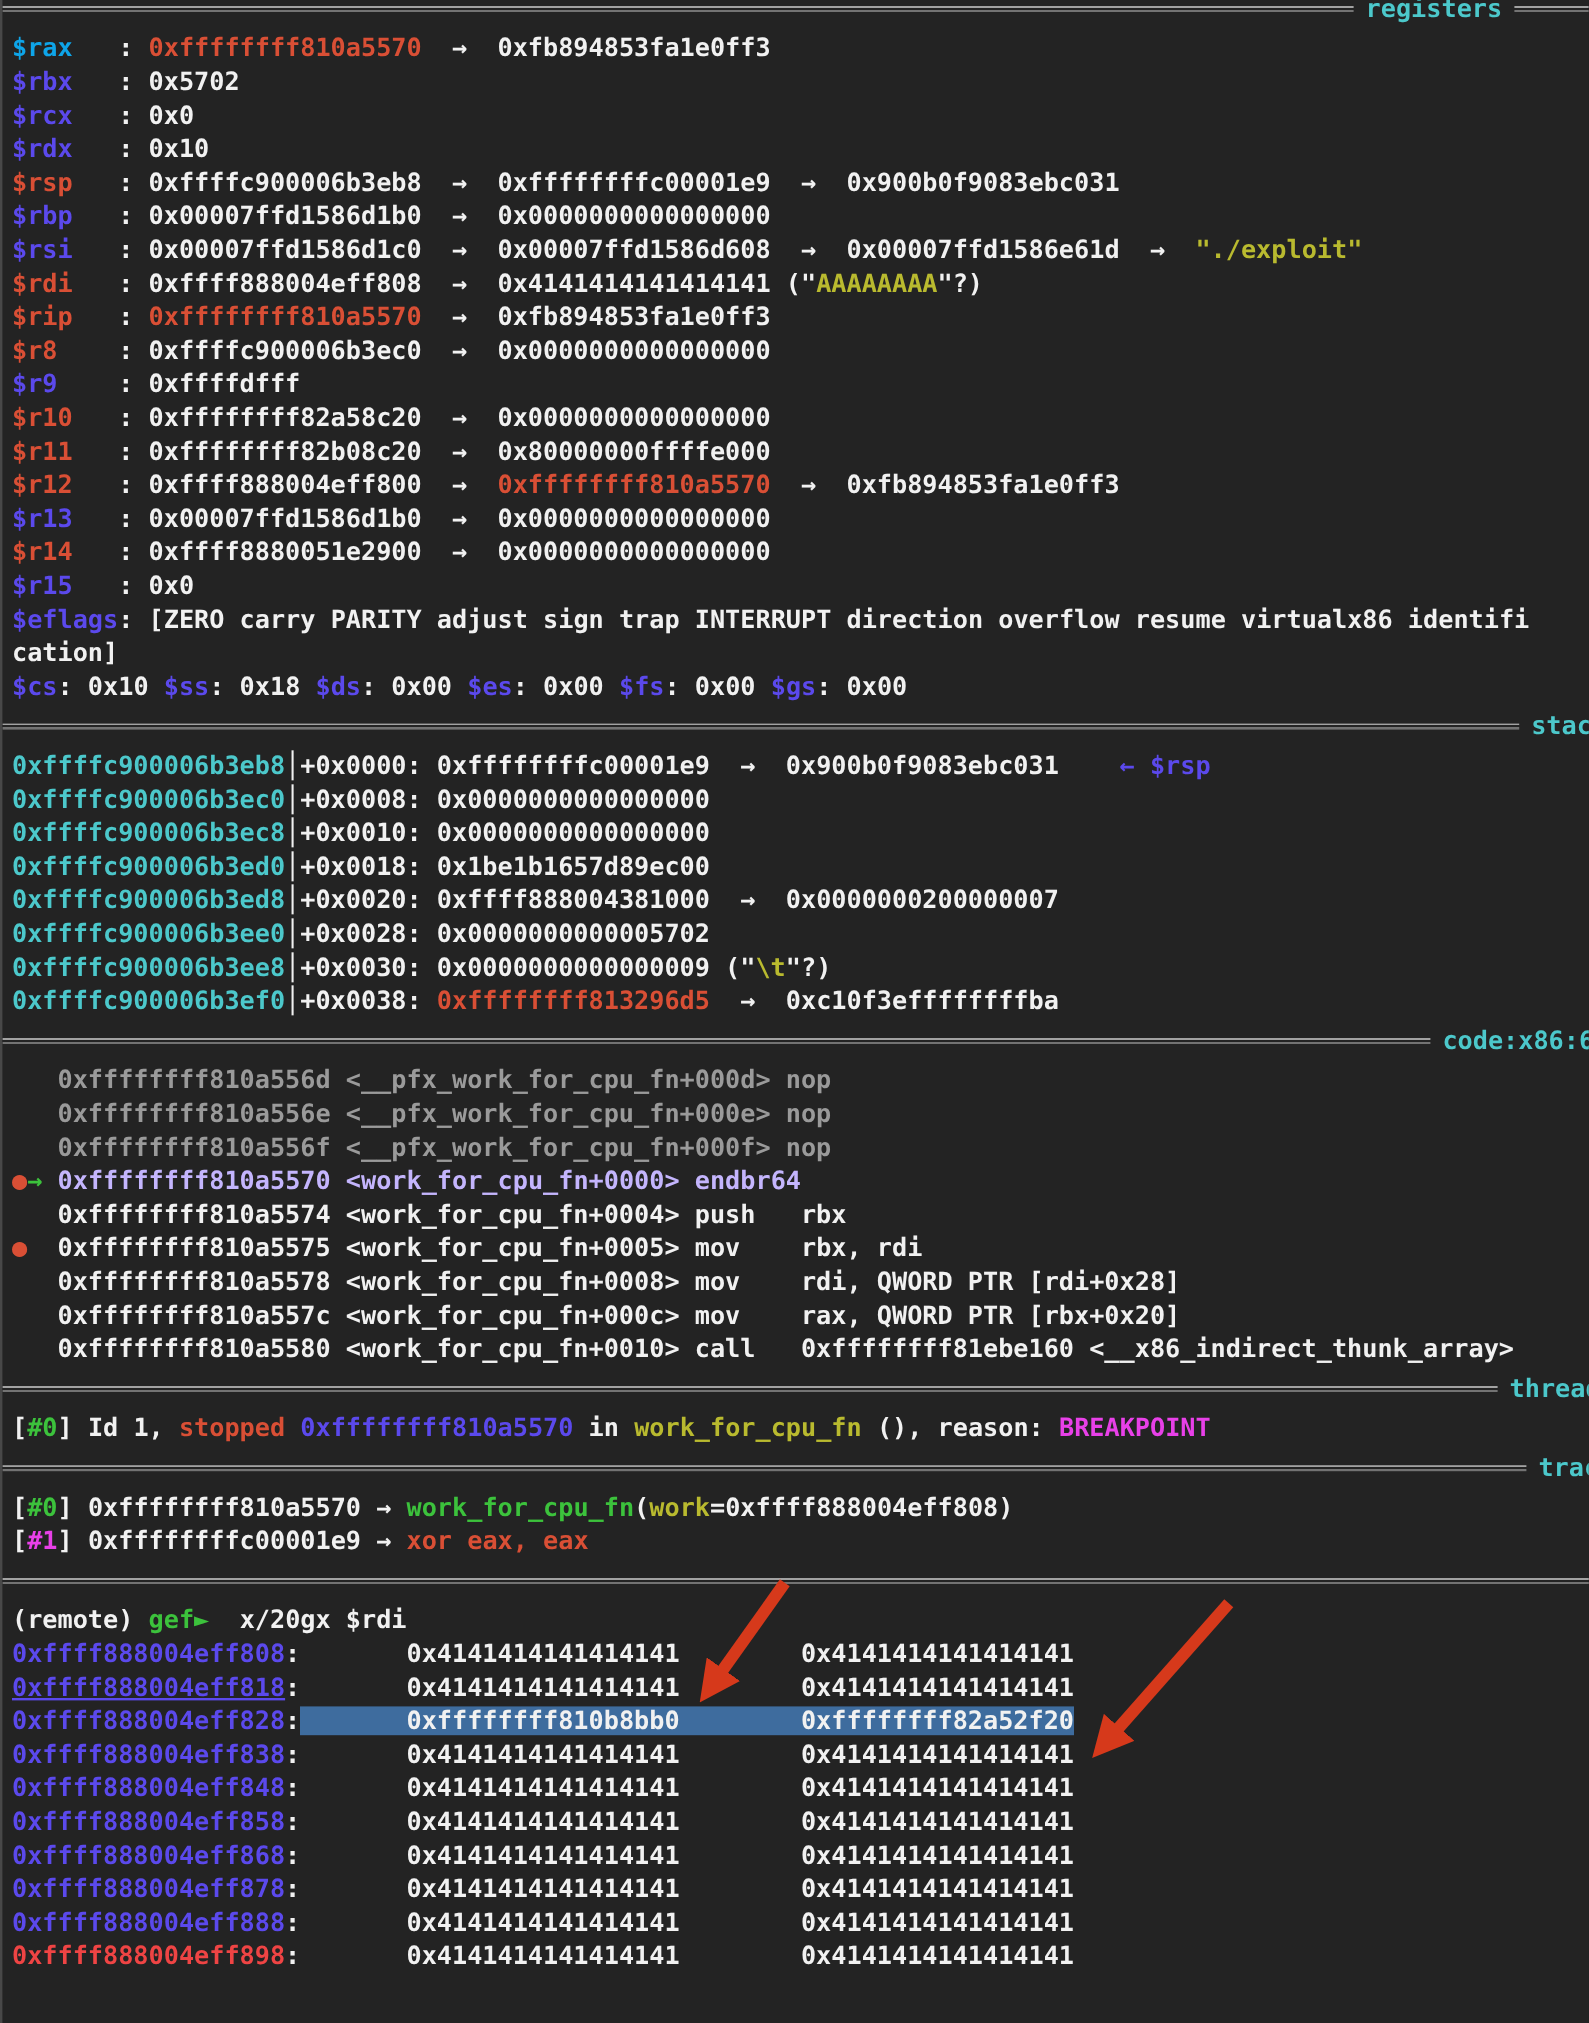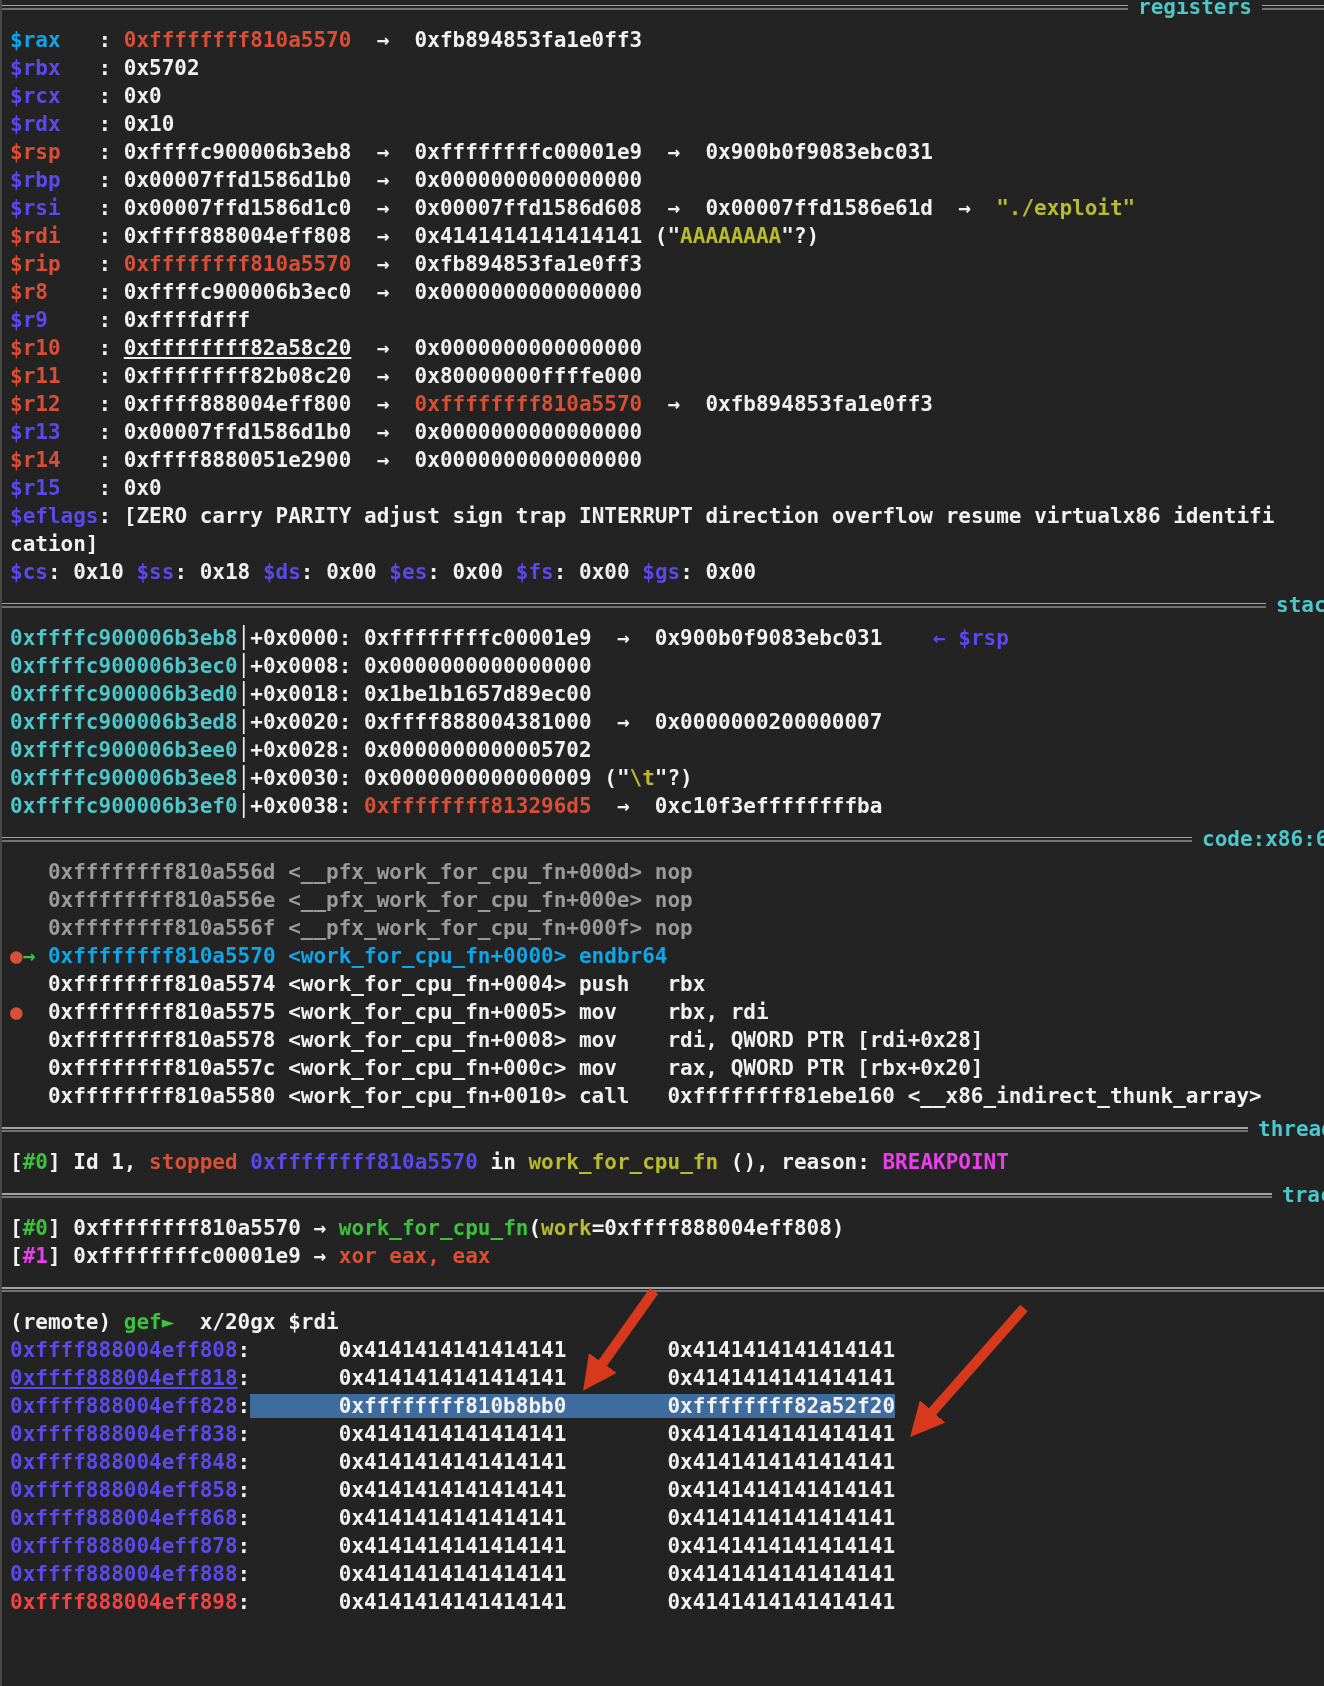--- a/index.html
+++ b/index.html
@@ -36,52 +36,53 @@
         <div class="line"><span style="color: rgb(91, 73, 236);">$rbx</span><span style="color: rgb(241, 241, 241);">   : </span><span style="color: rgb(241, 241, 241);">0x5702</span></div>
         <div class="line"><span style="color: rgb(91, 73, 236);">$rcx</span><span style="color: rgb(241, 241, 241);">   : </span><span style="color: rgb(241, 241, 241);">0x0</span></div>
         <div class="line"><span style="color: rgb(91, 73, 236);">$rdx</span><span style="color: rgb(241, 241, 241);">   : </span><span style="color: rgb(241, 241, 241);">0x10</span></div>
         <div class="line"><span style="color: rgb(217, 79, 53);">$rsp</span><span style="color: rgb(241, 241, 241);">   : </span><span style="color: rgb(241, 241, 241);">0xffffc900006b3eb8</span><span style="color: rgb(241, 241, 241);">  →  </span><span style="color: rgb(241, 241, 241);">0xffffffffc00001e9</span><span style="color: rgb(241, 241, 241);">  →  </span><span style="color: rgb(241, 241, 241);">0x900b0f9083ebc031</span></div>
         <div class="line"><span style="color: rgb(91, 73, 236);">$rbp</span><span style="color: rgb(241, 241, 241);">   : </span><span style="color: rgb(241, 241, 241);">0x00007ffd1586d1b0</span><span style="color: rgb(241, 241, 241);">  →  </span><span style="color: rgb(241, 241, 241);">0x0000000000000000</span></div>
         <div class="line"><span style="color: rgb(91, 73, 236);">$rsi</span><span style="color: rgb(241, 241, 241);">   : </span><span style="color: rgb(241, 241, 241);">0x00007ffd1586d1c0</span><span style="color: rgb(241, 241, 241);">  →  </span><span style="color: rgb(241, 241, 241);">0x00007ffd1586d608</span><span style="color: rgb(241, 241, 241);">  →  </span><span style="color: rgb(241, 241, 241);">0x00007ffd1586e61d</span><span style="color: rgb(241, 241, 241);">  →  </span><span style="color: rgb(185, 186, 47);">"./exploit"</span></div>
         <div class="line"><span style="color: rgb(217, 79, 53);">$rdi</span><span style="color: rgb(241, 241, 241);">   : </span><span style="color: rgb(241, 241, 241);">0xffff888004eff808</span><span style="color: rgb(241, 241, 241);">  →  </span><span style="color: rgb(241, 241, 241);">0x4141414141414141</span><span style="color: rgb(241, 241, 241);"> ("</span><span style="color: rgb(185, 186, 47);">AAAAAAAA</span><span style="color: rgb(241, 241, 241);">"?)</span></div>
         <div class="line"><span style="color: rgb(217, 79, 53);">$rip</span><span style="color: rgb(241, 241, 241);">   : </span><span style="color: rgb(217, 79, 53);">0xffffffff810a5570</span><span style="color: rgb(241, 241, 241);">  →  </span><span style="color: rgb(241, 241, 241);">0xfb894853fa1e0ff3</span></div>
         <div class="line"><span style="color: rgb(217, 79, 53);">$r8</span><span style="color: rgb(241, 241, 241);">    : </span><span style="color: rgb(241, 241, 241);">0xffffc900006b3ec0</span><span style="color: rgb(241, 241, 241);">  →  </span><span style="color: rgb(241, 241, 241);">0x0000000000000000</span></div>
         <div class="line"><span style="color: rgb(91, 73, 236);">$r9</span><span style="color: rgb(241, 241, 241);">    : </span><span style="color: rgb(241, 241, 241);">0xffffdfff</span></div>
-        <div class="line"><span style="color: rgb(217, 79, 53);">$r10</span><span style="color: rgb(241, 241, 241);">   : </span><span style="color: rgb(241, 241, 241); text-decoration: underline;">0xffffffff82a58c20</span><span style="color: rgb(241, 241, 241);">  →  </span><span style="color: rgb(241, 241, 241);">0x0000000000000000</span></div>
+        <div class="line"><span style="color: rgb(217, 79, 53);">$r10</span><span style="color: rgb(241, 241, 241);">   : </span><span style="color: rgb(241, 241, 241);">0xffffffff82a58c20</span><span style="color: rgb(241, 241, 241);">  →  </span><span style="color: rgb(241, 241, 241);">0x0000000000000000</span></div>
         <div class="line"><span style="color: rgb(217, 79, 53);">$r11</span><span style="color: rgb(241, 241, 241);">   : </span><span style="color: rgb(241, 241, 241);">0xffffffff82b08c20</span><span style="color: rgb(241, 241, 241);">  →  </span><span style="color: rgb(241, 241, 241);">0x80000000ffffe000</span></div>
         <div class="line"><span style="color: rgb(217, 79, 53);">$r12</span><span style="color: rgb(241, 241, 241);">   : </span><span style="color: rgb(241, 241, 241);">0xffff888004eff800</span><span style="color: rgb(241, 241, 241);">  →  </span><span style="color: rgb(217, 79, 53);">0xffffffff810a5570</span><span style="color: rgb(241, 241, 241);">  →  </span><span style="color: rgb(241, 241, 241);">0xfb894853fa1e0ff3</span></div>
         <div class="line"><span style="color: rgb(91, 73, 236);">$r13</span><span style="color: rgb(241, 241, 241);">   : </span><span style="color: rgb(241, 241, 241);">0x00007ffd1586d1b0</span><span style="color: rgb(241, 241, 241);">  →  </span><span style="color: rgb(241, 241, 241);">0x0000000000000000</span></div>
         <div class="line"><span style="color: rgb(217, 79, 53);">$r14</span><span style="color: rgb(241, 241, 241);">   : </span><span style="color: rgb(241, 241, 241);">0xffff8880051e2900</span><span style="color: rgb(241, 241, 241);">  →  </span><span style="color: rgb(241, 241, 241);">0x0000000000000000</span></div>
         <div class="line"><span style="color: rgb(91, 73, 236);">$r15</span><span style="color: rgb(241, 241, 241);">   : </span><span style="color: rgb(241, 241, 241);">0x0</span></div>
         <div class="line"><span style="color: rgb(91, 73, 236);">$eflags</span><span style="color: rgb(241, 241, 241);">: [</span><span style="color: rgb(241, 241, 241);">ZERO</span><span style="color: rgb(241, 241, 241);"> carry </span><span style="color: rgb(241, 241, 241);">PARITY</span><span style="color: rgb(241, 241, 241);"> adjust sign trap </span><span style="color: rgb(241, 241, 241);">INTERRUPT</span><span style="color: rgb(241, 241, 241);"> direction overflow resume virtualx86 identifi</span></div>
         <div class="line"><span style="color: rgb(241, 241, 241);">cation]</span></div>
         <div class="line"><span style="color: rgb(91, 73, 236);">$cs</span><span style="color: rgb(241, 241, 241);">: 0x10 </span><span style="color: rgb(91, 73, 236);">$ss</span><span style="color: rgb(241, 241, 241);">: 0x18 </span><span style="color: rgb(91, 73, 236);">$ds</span><span style="color: rgb(241, 241, 241);">: 0x00 </span><span style="color: rgb(91, 73, 236);">$es</span><span style="color: rgb(241, 241, 241);">: 0x00 </span><span style="color: rgb(91, 73, 236);">$fs</span><span style="color: rgb(241, 241, 241);">: 0x00 </span><span style="color: rgb(91, 73, 236);">$gs</span><span style="color: rgb(241, 241, 241);">: 0x00</span></div>
       </div>
       <div class="divider">
         <div class="dl" style="width: 1264px;"></div>
         <span class="dlabel" style="color: rgb(76, 200, 203);">stack</span>
       </div>
       <div>
         <div class="line"><span style="color: rgb(76, 200, 203);">0xffffc900006b3eb8</span><span style="color: rgb(241, 241, 241);">│</span><span style="color: rgb(241, 241, 241);">+0x0000: </span><span style="color: rgb(241, 241, 241);">0xffffffffc00001e9</span><span style="color: rgb(241, 241, 241);">  →  </span><span style="color: rgb(241, 241, 241);">0x900b0f9083ebc031</span><span style="color: rgb(241, 241, 241);">    </span><span style="color: rgb(91, 73, 236);">← $rsp</span></div>
         <div class="line"><span style="color: rgb(76, 200, 203);">0xffffc900006b3ec0</span><span style="color: rgb(241, 241, 241);">│</span><span style="color: rgb(241, 241, 241);">+0x0008: 0x0000000000000000</span></div>
+        <div class="line"><span style="color: rgb(76, 200, 203);">0xffffc900006b3ec8</span><span style="color: rgb(241, 241, 241);">│</span><span style="color: rgb(241, 241, 241);">+0x0010: 0x0000000000000000</span></div>
         <div class="line"><span style="color: rgb(76, 200, 203);">0xffffc900006b3ed0</span><span style="color: rgb(241, 241, 241);">│</span><span style="color: rgb(241, 241, 241);">+0x0018: 0x1be1b1657d89ec00</span></div>
         <div class="line"><span style="color: rgb(76, 200, 203);">0xffffc900006b3ed8</span><span style="color: rgb(241, 241, 241);">│</span><span style="color: rgb(241, 241, 241);">+0x0020: 0xffff888004381000</span><span style="color: rgb(241, 241, 241);">  →  </span><span style="color: rgb(241, 241, 241);">0x0000000200000007</span></div>
         <div class="line"><span style="color: rgb(76, 200, 203);">0xffffc900006b3ee0</span><span style="color: rgb(241, 241, 241);">│</span><span style="color: rgb(241, 241, 241);">+0x0028: 0x0000000000005702</span></div>
         <div class="line"><span style="color: rgb(76, 200, 203);">0xffffc900006b3ee8</span><span style="color: rgb(241, 241, 241);">│</span><span style="color: rgb(241, 241, 241);">+0x0030: 0x0000000000000009 ("</span><span style="color: rgb(185, 186, 47);">\t</span><span style="color: rgb(241, 241, 241);">"?)</span></div>
         <div class="line"><span style="color: rgb(76, 200, 203);">0xffffc900006b3ef0</span><span style="color: rgb(241, 241, 241);">│</span><span style="color: rgb(241, 241, 241);">+0x0038: </span><span style="color: rgb(217, 79, 53);">0xffffffff813296d5</span><span style="color: rgb(241, 241, 241);">  →  </span><span style="color: rgb(241, 241, 241);">0xc10f3effffffffba</span></div>
       </div>
       <div class="divider">
         <div class="dl" style="width: 1190px;"></div>
         <span class="dlabel" style="color: rgb(76, 200, 203);">code:x86:64</span>
       </div>
       <div>
         <div class="line"><span style="color: rgb(154, 154, 154);">   0xffffffff810a556d &lt;__pfx_work_for_cpu_fn+000d&gt; nop</span></div>
         <div class="line"><span style="color: rgb(154, 154, 154);">   0xffffffff810a556e &lt;__pfx_work_for_cpu_fn+000e&gt; nop</span></div>
         <div class="line"><span style="color: rgb(154, 154, 154);">   0xffffffff810a556f &lt;__pfx_work_for_cpu_fn+000f&gt; nop</span></div>
-        <div class="line"><span style="color: rgb(217, 79, 53);">●</span><span style="color: rgb(60, 194, 60);">→</span><span style="color: rgb(241, 241, 241);"> </span><span style="color: #0ea5e9;">0xffffffff810a5570 &lt;work_for_cpu_fn+0000&gt; endbr64</span></div>
+        <div class="line"><span style="color: rgb(217, 79, 53);">●</span><span style="color: rgb(60, 194, 60);">→</span><span style="color: rgb(241, 241, 241);"> </span><span style="color: #c4b5fd;">0xffffffff810a5570 &lt;work_for_cpu_fn+0000&gt; endbr64</span></div>
         <div class="line"><span style="color: rgb(241, 241, 241);">   0xffffffff810a5574 &lt;work_for_cpu_fn+0004&gt; push   rbx</span></div>
         <div class="line"><span style="color: rgb(217, 79, 53);">●</span><span style="color: rgb(241, 241, 241);">  </span><span style="color: rgb(241, 241, 241);">0xffffffff810a5575 &lt;work_for_cpu_fn+0005&gt; mov    rbx, rdi</span></div>
         <div class="line"><span style="color: rgb(241, 241, 241);">   0xffffffff810a5578 &lt;work_for_cpu_fn+0008&gt; mov    rdi, QWORD PTR [rdi+0x28]</span></div>
         <div class="line"><span style="color: rgb(241, 241, 241);">   0xffffffff810a557c &lt;work_for_cpu_fn+000c&gt; mov    rax, QWORD PTR [rbx+0x20]</span></div>
         <div class="line"><span style="color: rgb(241, 241, 241);">   0xffffffff810a5580 &lt;work_for_cpu_fn+0010&gt; call   0xffffffff81ebe160 &lt;__x86_indirect_thunk_array&gt;</span></div>
       </div>
       <div class="divider">
         <div class="dl" style="width: 1246px;"></div>
         <span class="dlabel" style="color: rgb(76, 200, 203);">threads</span>
       </div>

